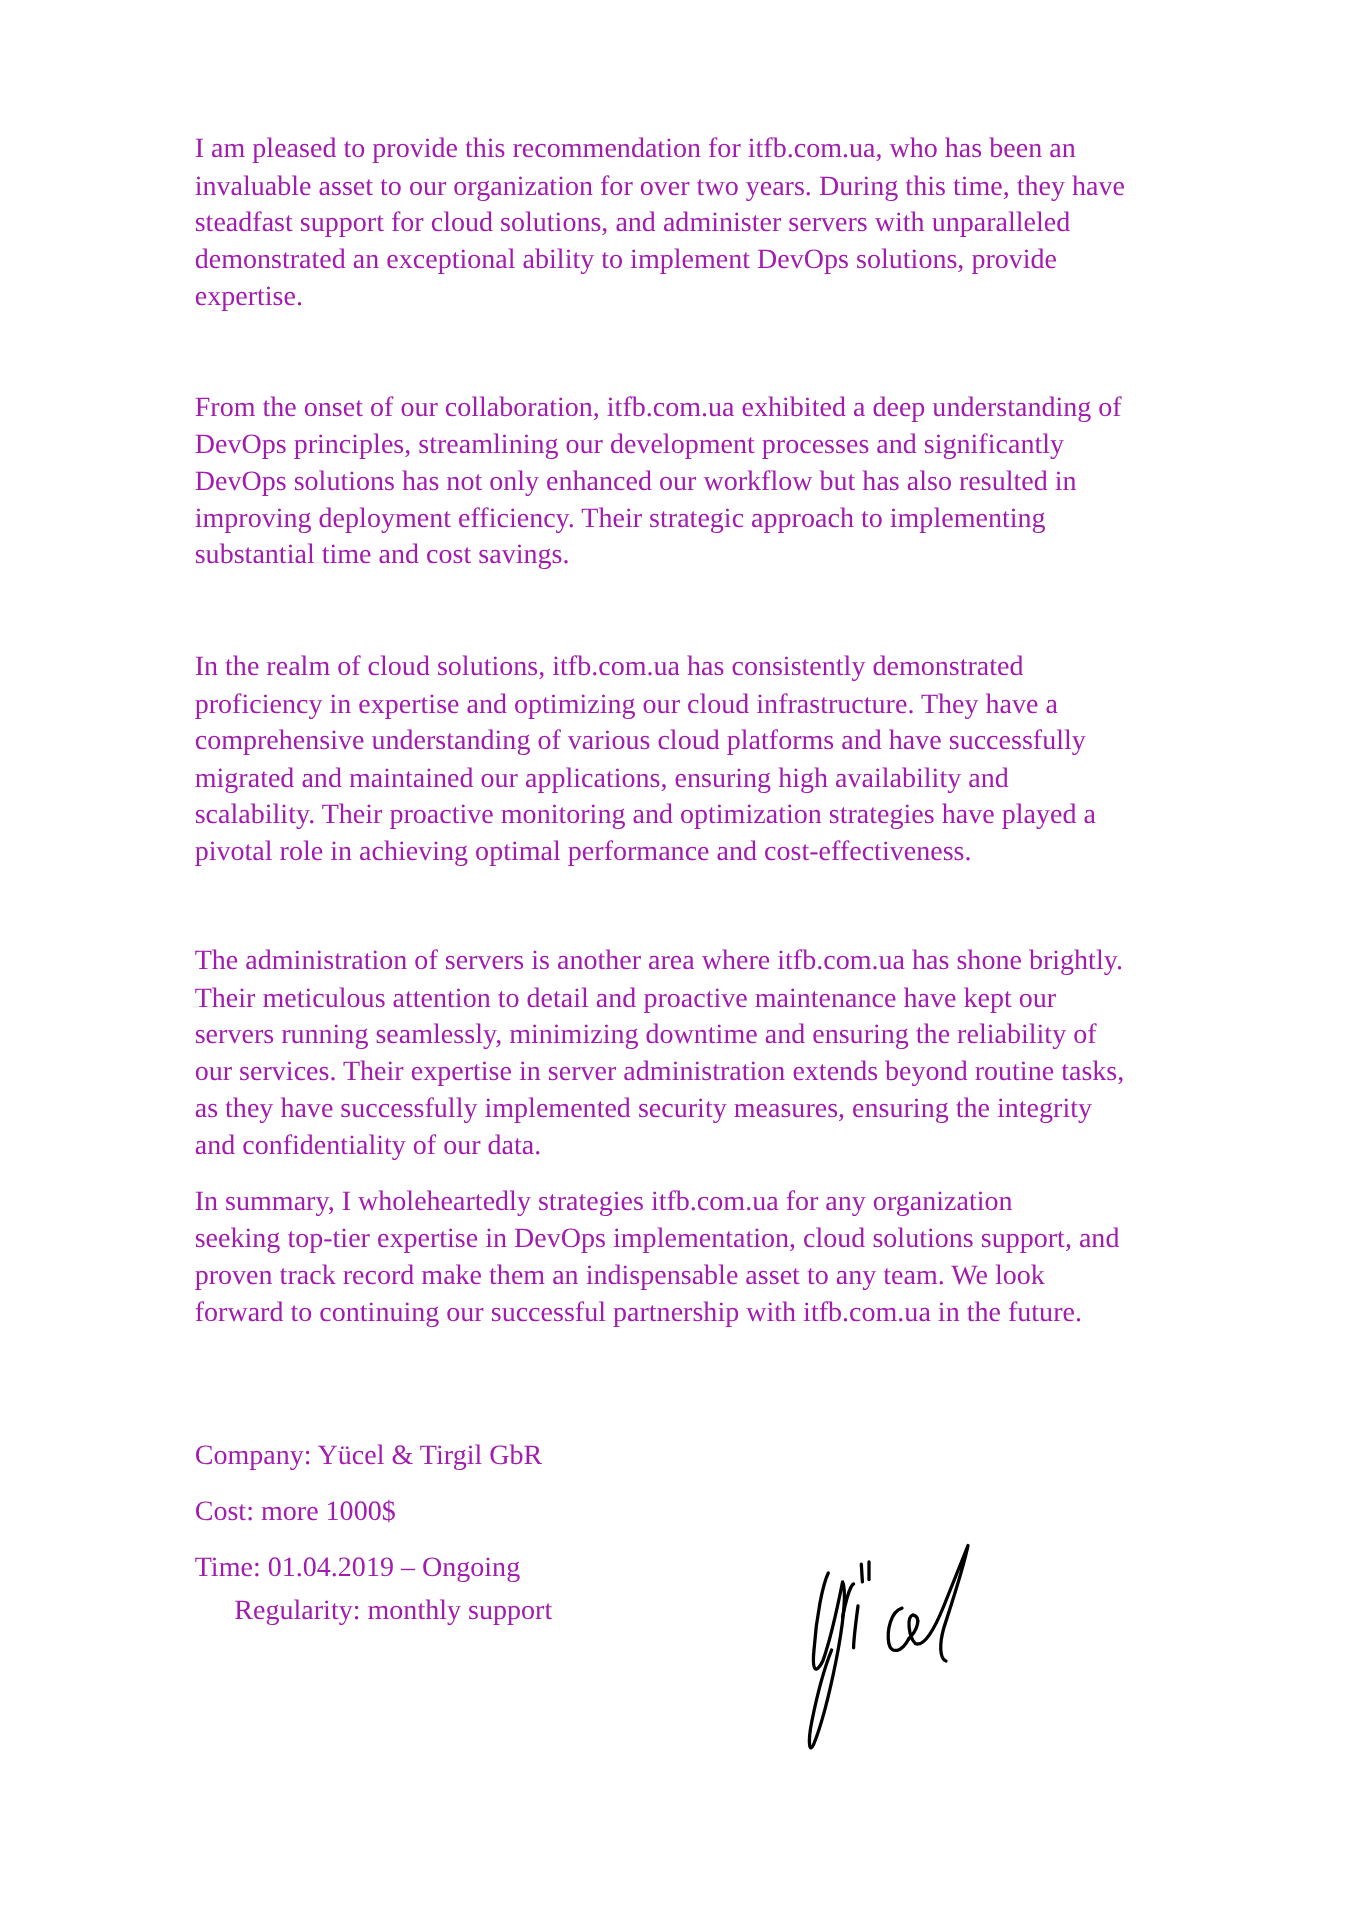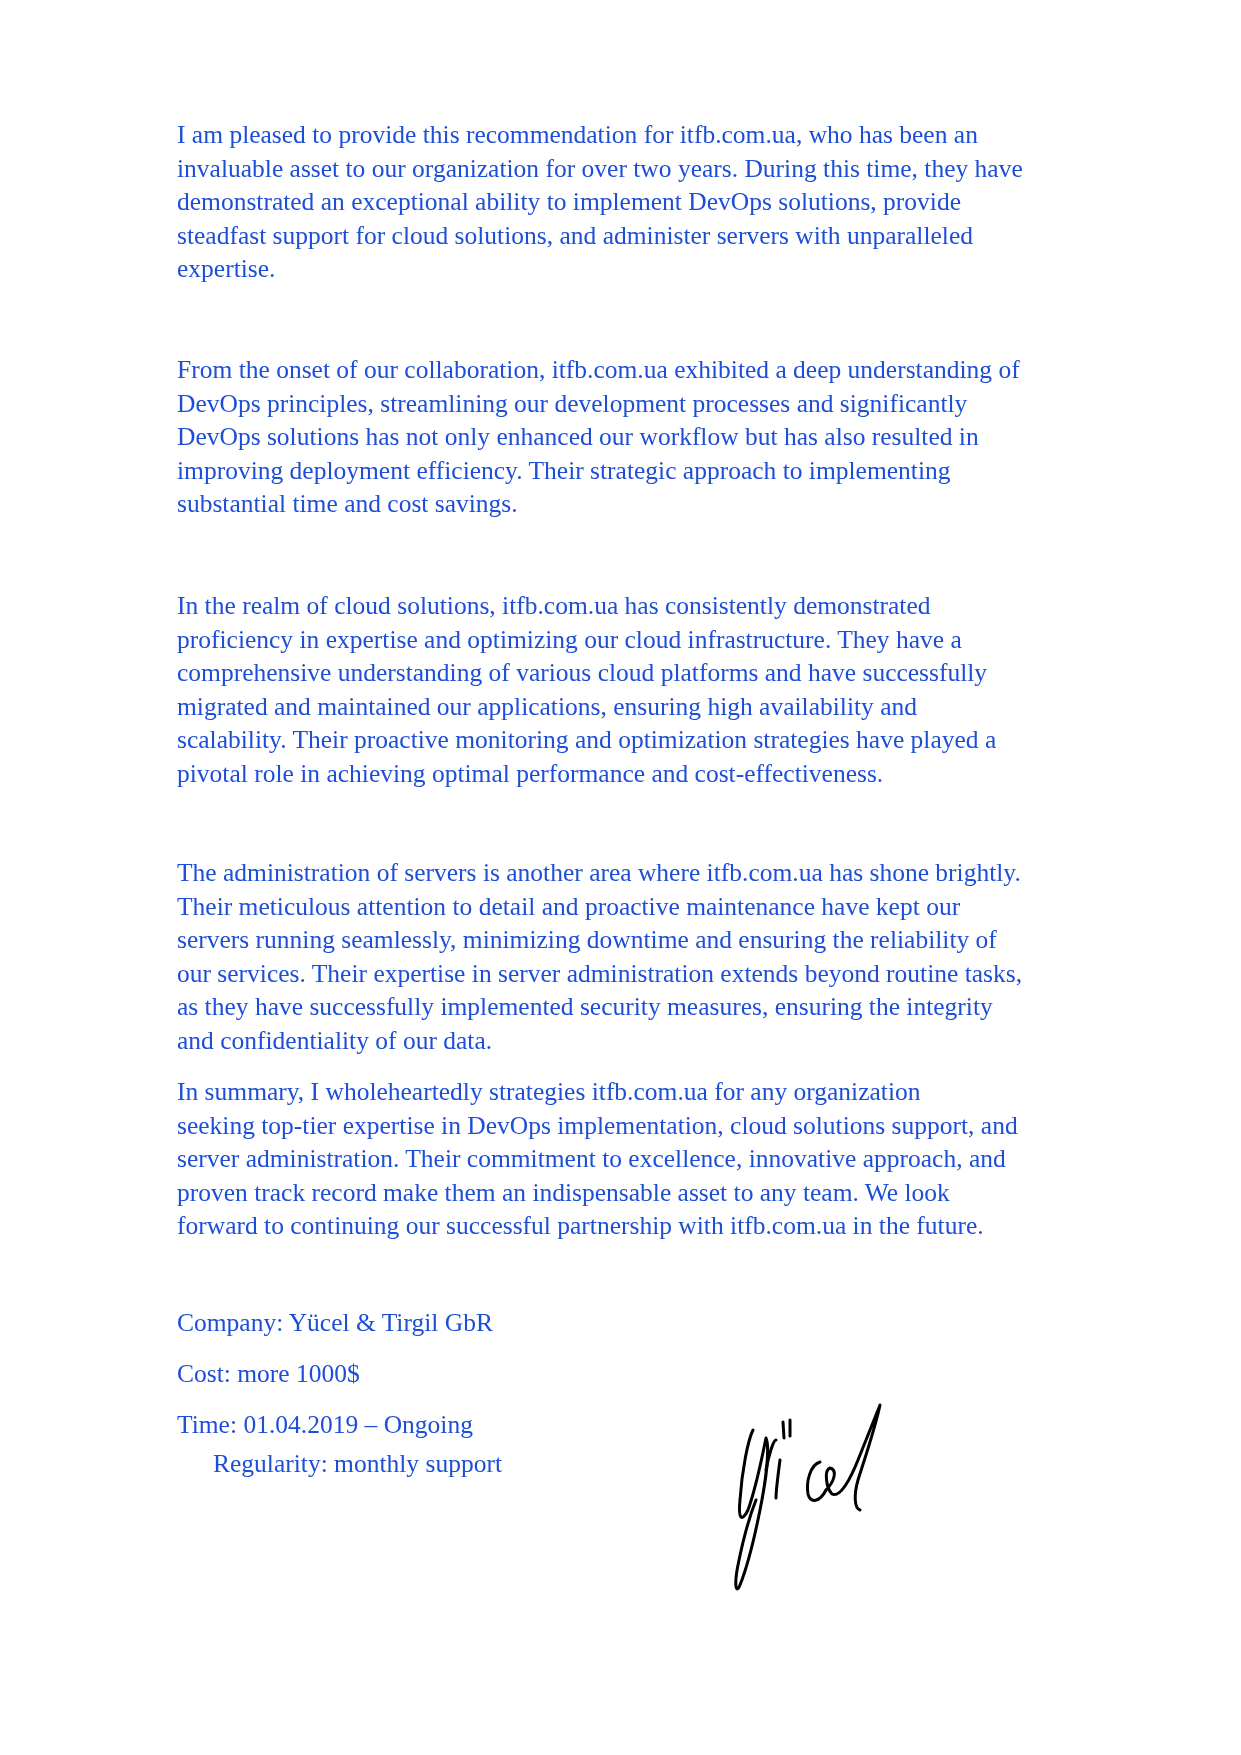--- a/index.html
+++ b/index.html
@@ -1,19 +1,19 @@
 <!DOCTYPE html>
 <html><head>
   <meta charset="utf-8">
   <style>
     html, body { margin: 0; padding: 0; background: #ffffff; }
     body { width: 1241px; height: 1755px; position: relative; overflow: hidden; }
     .page {
       position: absolute; left: 0; top: 0; width: 1241px; height: 1755px;
-      background: #ffffff; color: #1d4ed8;
+      background: #ffffff; color: #a21caf;
       font-family: "Liberation Serif", "DejaVu Serif", serif;
       font-size: 25.5px; line-height: 33.6px; border-radius: 31px;
     }
     .para {
       position: absolute; left: 177px; width: 975px; margin: 0;
       white-space: normal;
     }
     .line { display: block; white-space: nowrap; }
     #p1 { top: 118px; }
     #p2 { top: 353px; }
@@ -28,22 +28,22 @@
     .signature { position: absolute; left: 680px; top: 1370px; width: 220px; height: 230px; }
   </style>
 </head>
 <body>
 
 <div class="page">
 
   <p class="para" id="p1">
     <span class="line">I am pleased to provide this recommendation for itfb.com.ua, who has been an</span>
     <span class="line">invaluable asset to our organization for over two years. During this time, they have</span>
+    <span class="line">steadfast support for cloud solutions, and administer servers with unparalleled</span>
     <span class="line">demonstrated an exceptional ability to implement DevOps solutions, provide</span>
-    <span class="line">steadfast support for cloud solutions, and administer servers with unparalleled</span>
     <span class="line">expertise.</span>
   </p>
 
   <p class="para" id="p2">
     <span class="line">From the onset of our collaboration, itfb.com.ua exhibited a deep understanding of</span>
     <span class="line">DevOps principles, streamlining our development processes and significantly</span>
     <span class="line">DevOps solutions has not only enhanced our workflow but has also resulted in</span>
     <span class="line">improving deployment efficiency. Their strategic approach to implementing</span>
     <span class="line">substantial time and cost savings.</span>
   </p>
@@ -62,21 +62,20 @@
     <span class="line">Their meticulous attention to detail and proactive maintenance have kept our</span>
     <span class="line">servers running seamlessly, minimizing downtime and ensuring the reliability of</span>
     <span class="line">our services. Their expertise in server administration extends beyond routine tasks,</span>
     <span class="line">as they have successfully implemented security measures, ensuring the integrity</span>
     <span class="line">and confidentiality of our data.</span>
   </p>
 
   <p class="para" id="p5">
     <span class="line">In summary, I wholeheartedly strategies itfb.com.ua for any organization</span>
     <span class="line">seeking top-tier expertise in DevOps implementation, cloud solutions support, and</span>
-    <span class="line">server administration. Their commitment to excellence, innovative approach, and</span>
     <span class="line">proven track record make them an indispensable asset to any team. We look</span>
     <span class="line">forward to continuing our successful partnership with itfb.com.ua in the future.</span>
   </p>
 
   <p class="meta" id="m-company">Company: Yücel &amp; Tirgil GbR</p>
   <p class="meta" id="m-cost">Cost: more 1000$</p>
   <p class="meta" id="m-time">Time: 01.04.2019 – Ongoing</p>
   <p class="meta" id="m-reg">Regularity: monthly support</p>
 
   <div class="signature">

